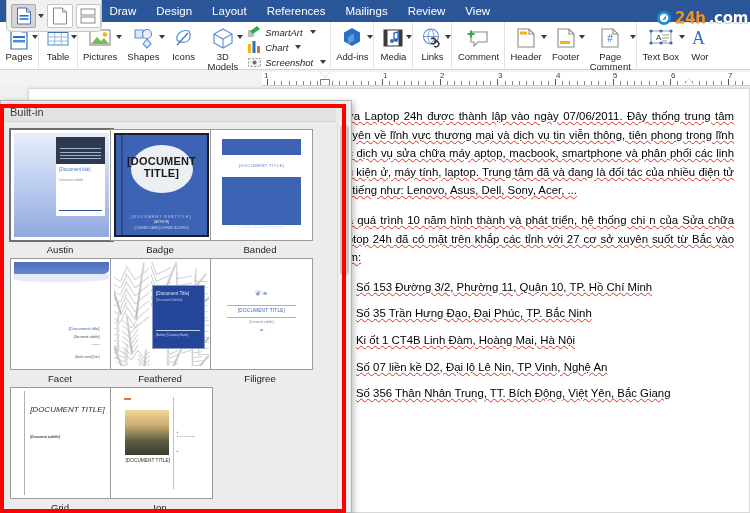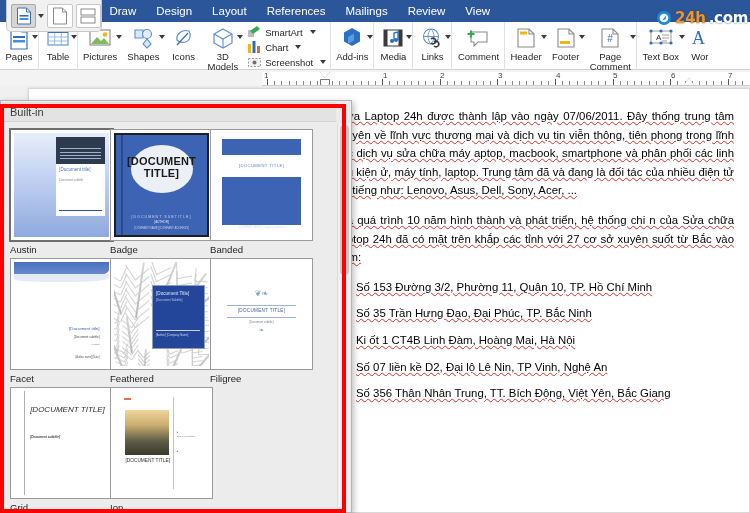--- a/index.html
+++ b/index.html
@@ -33,21 +33,21 @@
   .rgroup { display:flex; align-items:flex-start; height:48px; border-right:1px solid #e2e2e2;}
   .rbtn {
     display:flex; flex-direction:column; align-items:center; justify-content:flex-start;
     padding: 3px 5px 0 5px; min-width: 38px; position:relative;
   }
   .rbtn .glyph { height:26px; display:flex; align-items:center; justify-content:center;}
   .rbtn .lbl { font-size:9.5px; color:#262626; text-align:center; line-height:10px; margin-top:1px;}
   .caret { width:0;height:0;border-left:3px solid transparent;border-right:3px solid transparent;border-top:4px solid #3c3c3c; display:inline-block; margin-left:3px; vertical-align:middle;}
   .rbtn-caret { position:absolute; right:0px; top:13px;}
 
-  .stacked { display:flex; flex-direction:column; justify-content:center; padding: 3px 4px; gap:1px;}
+  .stacked { display:flex; flex-direction:column; justify-content:center; padding: 3px 4px; gap:1px;font-style:italic;}
   .srow { display:flex; align-items:center; gap:4px; height:14px; font-size:9.5px; color:#262626; white-space:nowrap;}
   .srow .si { width:14px; height:13px; display:flex; align-items:center; justify-content:center;}
 
   
   .logo {
     position:absolute; right:2px; top:8px; height:20px;
     display:flex; align-items:center; gap:3px;
     font-family:"DejaVu Sans", sans-serif;
     font-weight:bold; font-size:15px; letter-spacing:-0.3px;
     z-index: 40;
@@ -125,21 +125,21 @@
   }
   .gal-scroll{
     position:absolute; right:1px; top:22px; width:13px; bottom:1px; background:#f0f0f0; border-left:1px solid #dcdcdc;
   }
   .gal-thumbwrap{ width:100px; margin-bottom:2px; }
   .gal-thumb{
     width:103px; height:112px; border:1px solid #9a9a9a; background:#fff;
     position:relative; overflow:hidden;
   }
   .gal-thumb.selected{ outline:2px solid #6f6f6f; outline-offset:-1px;}
-  .gal-label{ font-size:9.6px; color:#1f1f1f; margin-top:3px; height:12px;}
+  .gal-label{ text-align:center; font-size:9.6px; color:#1f1f1f; margin-top:3px; height:12px;}
 
   
   .t-austin{position:absolute;inset:3px;background:linear-gradient(180deg,#e8eefa 0%,#b7c9ee 55%,#8fa9de 100%);}
   .t-austin .sheet{position:absolute;left:44%;top:4%;width:52%;height:76%;background:#fff;}
   .t-austin .dark{position:absolute;left:0;top:0;width:100%;height:34%;background:#2e3b4e;}
   .t-austin .dl{position:absolute;left:8%;width:84%;height:1px;background:#9fb0cd;}
   .t-austin .tt{position:absolute;left:7%;top:38%;font-size:4.5px;color:#4472c4;line-height:5px;}
   .t-austin .sub{position:absolute;left:7%;top:52%;font-size:3px;color:#8a8a8a;}
   .t-austin .bar{position:absolute;left:7%;bottom:6%;width:86%;height:1.5px;background:#2e5496;}
 

